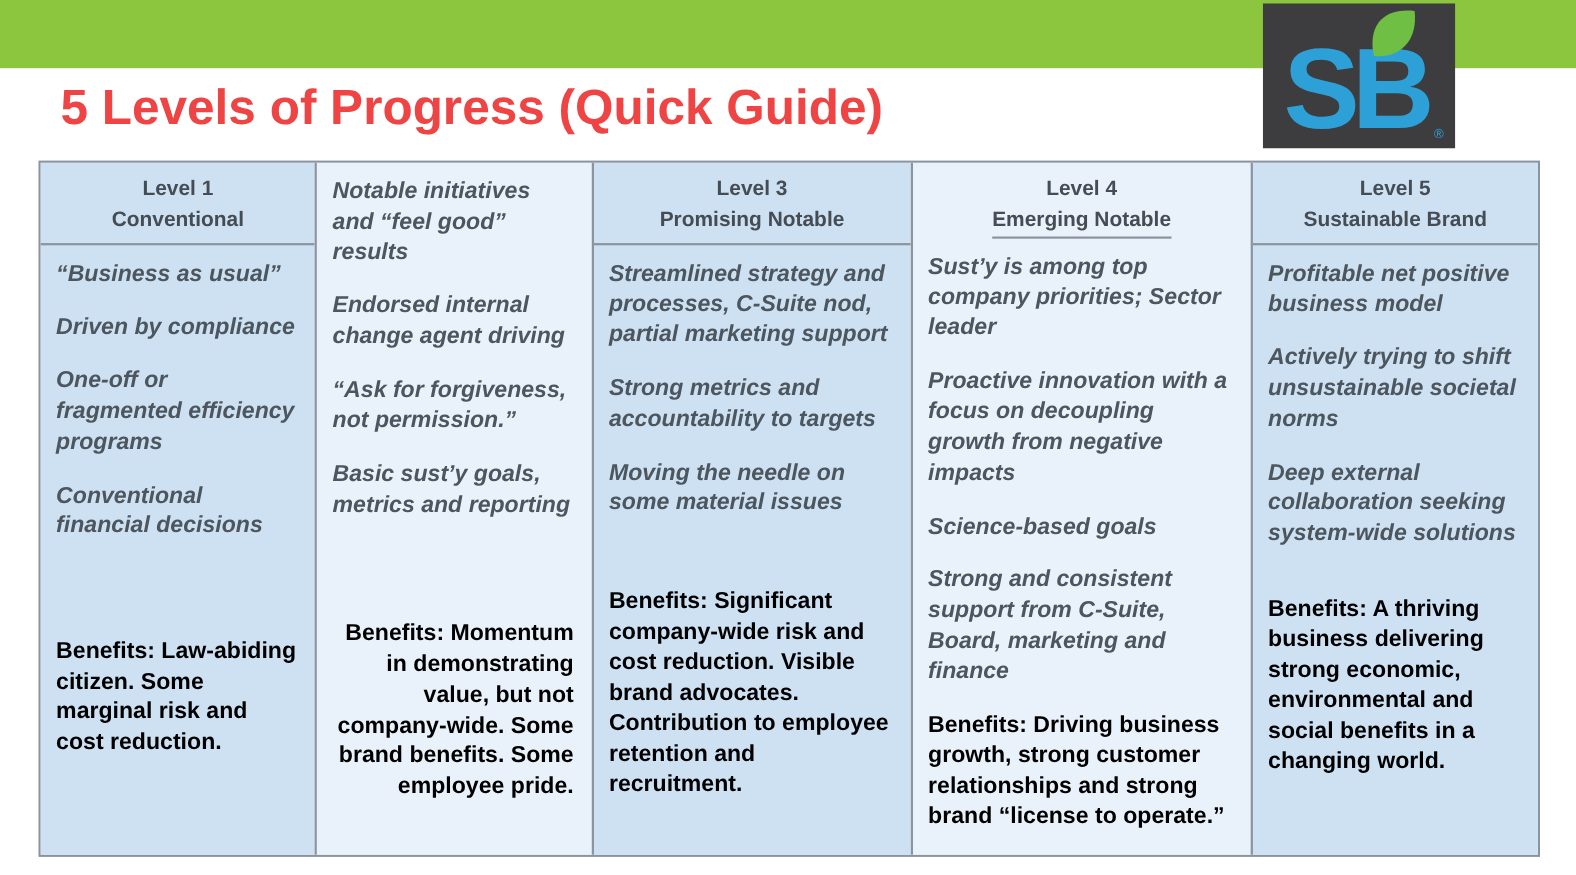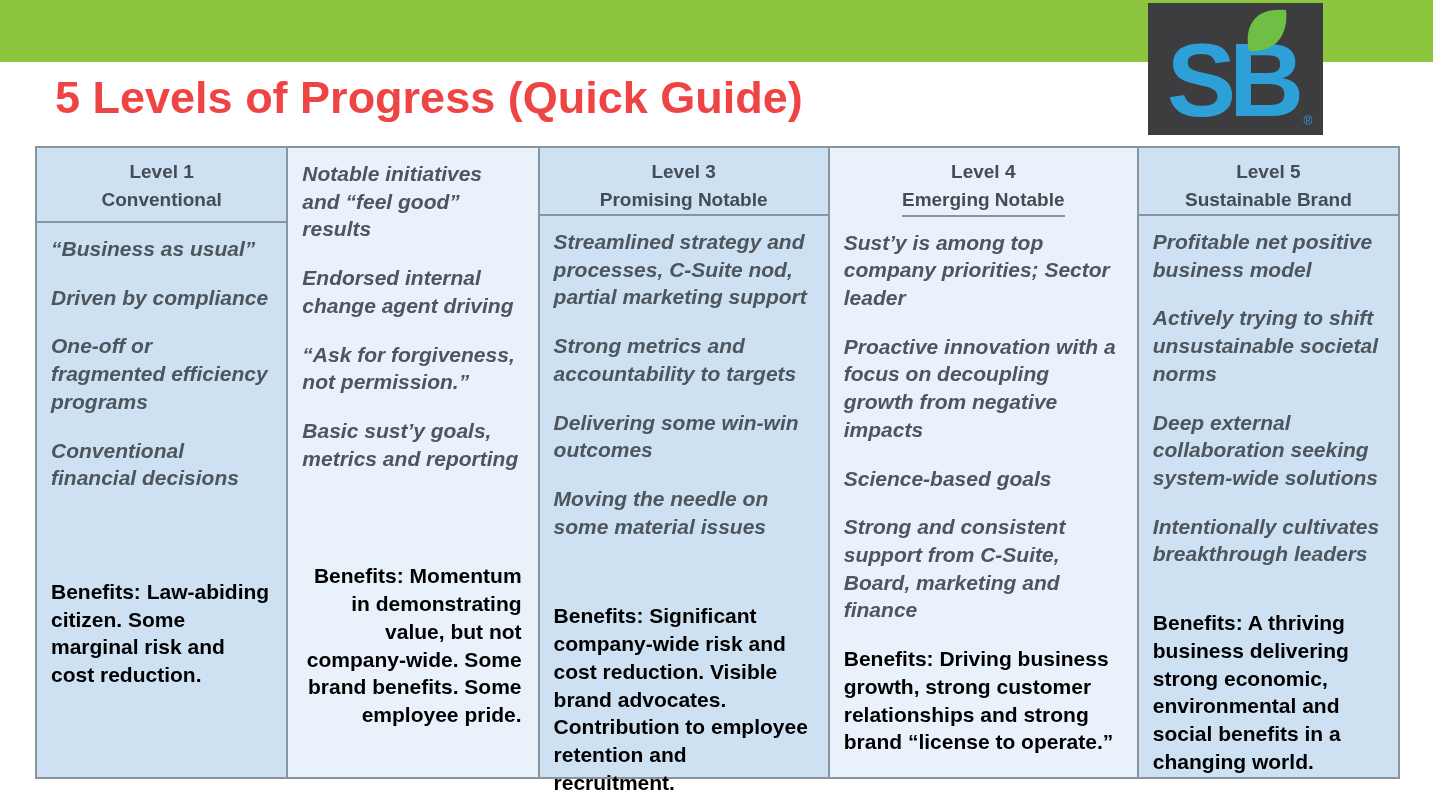--- a/index.html
+++ b/index.html
@@ -122,21 +122,20 @@
   </div>
 
   <div class="col odd c3">
     <div class="hdr">
       <div>Level 3</div>
       <div>Promising Notable</div>
     </div>
     <div class="cell-body">
       <p>Streamlined strategy and processes, C-Suite nod, partial marketing support</p>
       <p>Strong metrics and accountability to targets</p>
-      <p>Delivering some win-win outcomes</p>
       <p>Moving the needle on some material issues</p>
       <p class="benefits">Benefits: Significant company-wide risk and cost reduction. Visible brand advocates. Contribution to employee retention and recruitment.</p>
     </div>
   </div>
 
   <div class="col even c4">
     <div class="hdr">
       <div>Level 4</div>
       <div>Emerging Notable</div>
     </div>
@@ -151,18 +150,17 @@
 
   <div class="col odd c5">
     <div class="hdr">
       <div>Level 5</div>
       <div>Sustainable Brand</div>
     </div>
     <div class="cell-body">
       <p>Profitable net positive business model</p>
       <p>Actively trying to shift unsustainable societal norms</p>
       <p>Deep external collaboration seeking system-wide solutions</p>
-      <p>Intentionally cultivates breakthrough leaders</p>
       <p class="benefits">Benefits: A thriving business delivering strong economic, environmental and social benefits in a changing world.</p>
     </div>
   </div>
 
 </div>
 
 </body></html>

